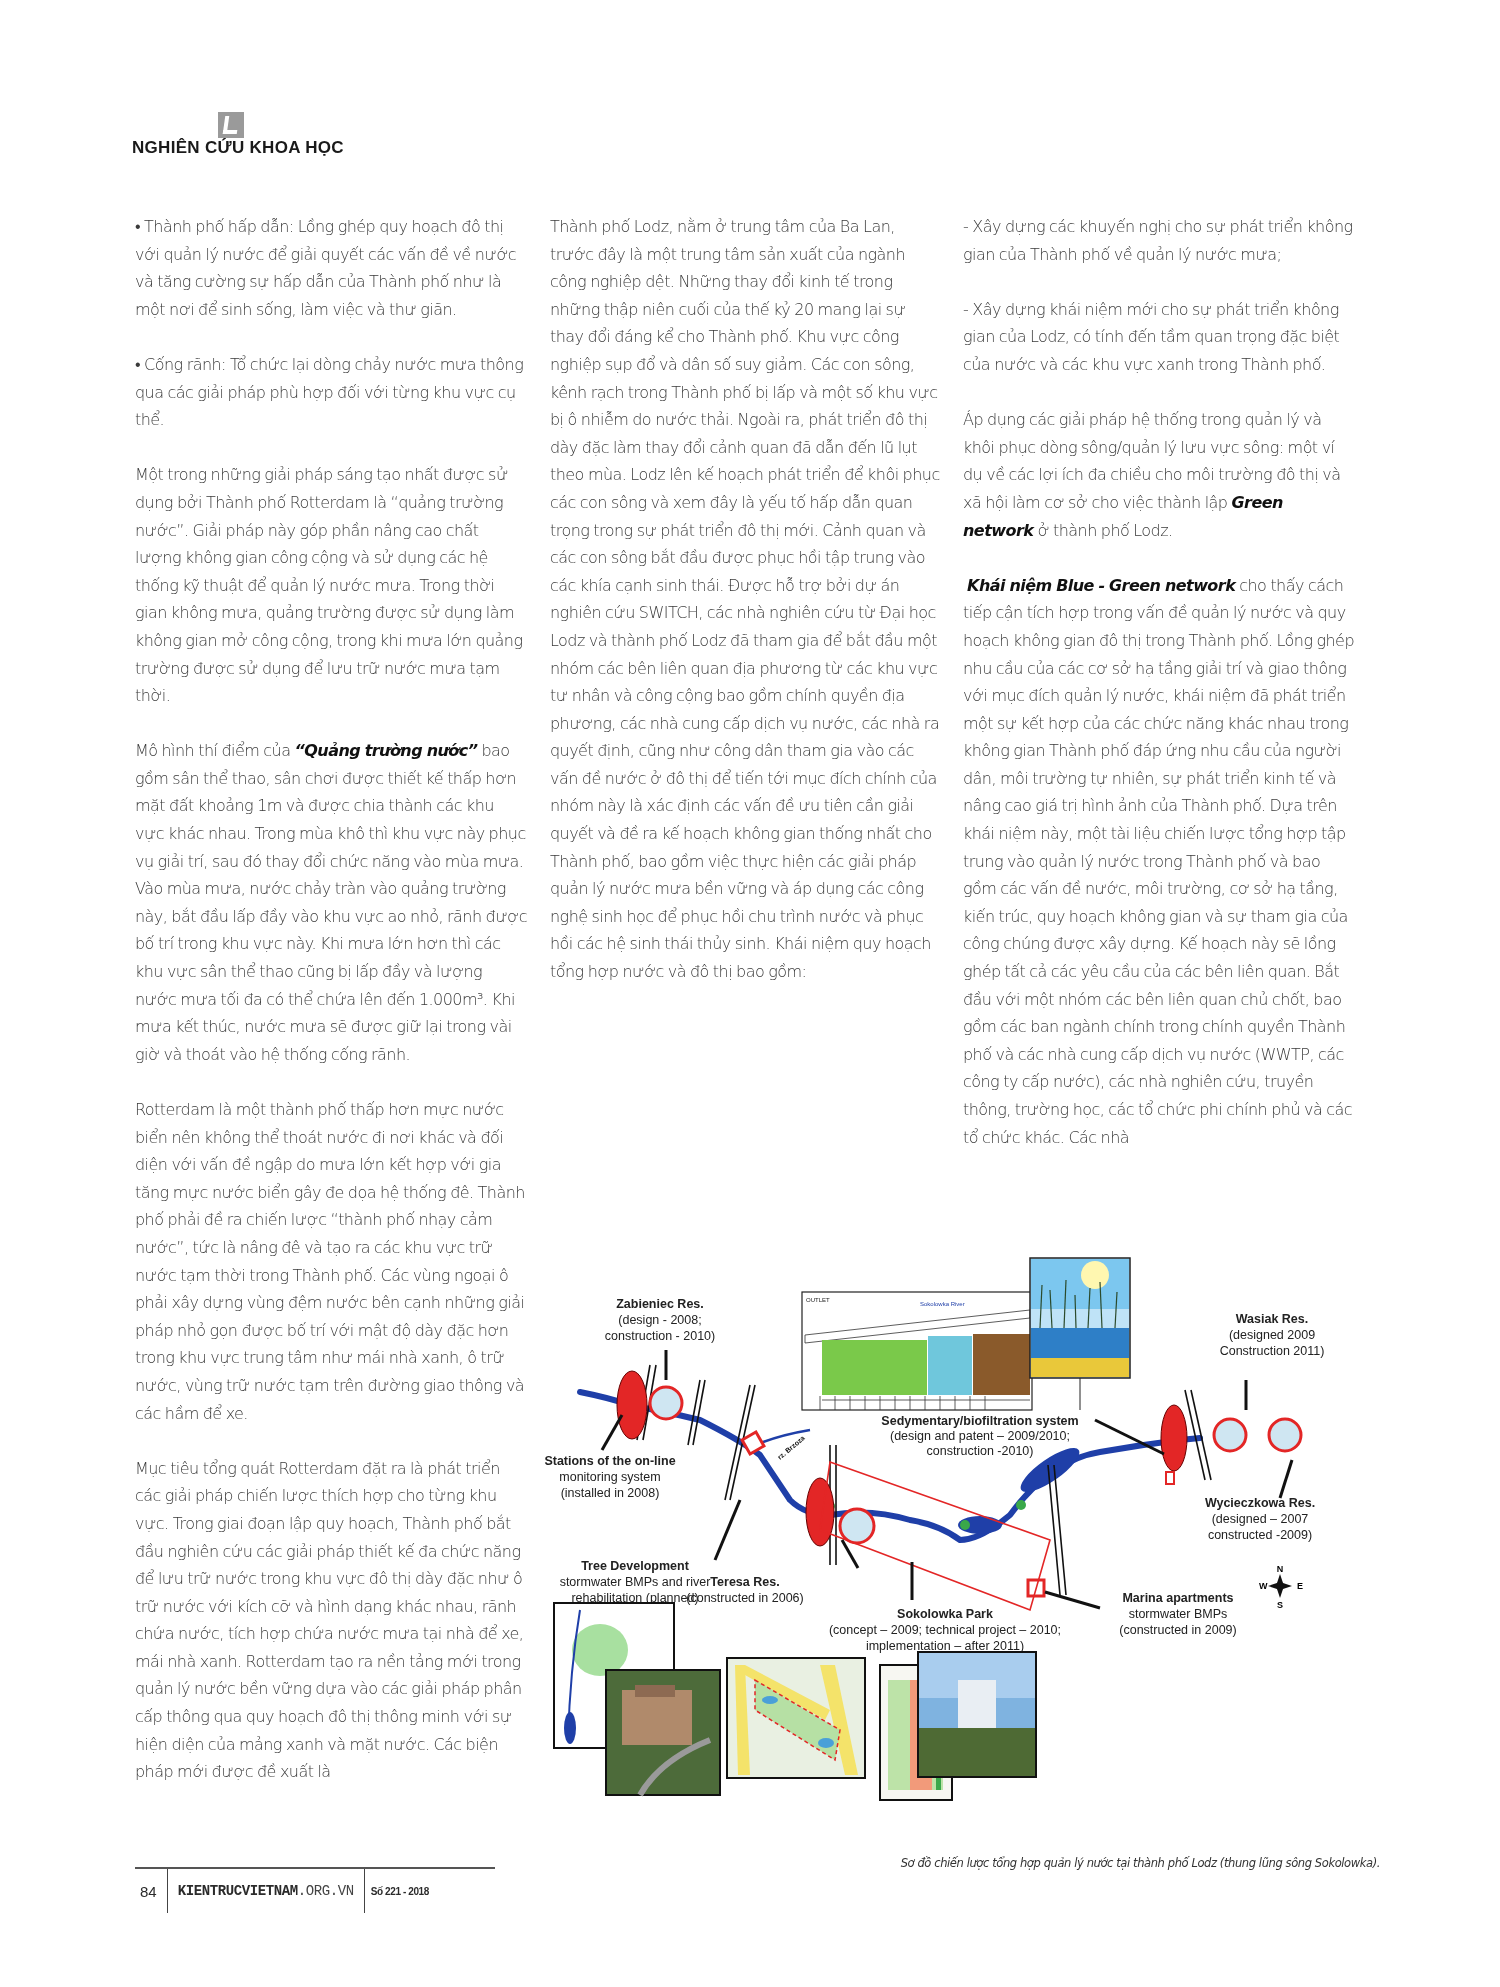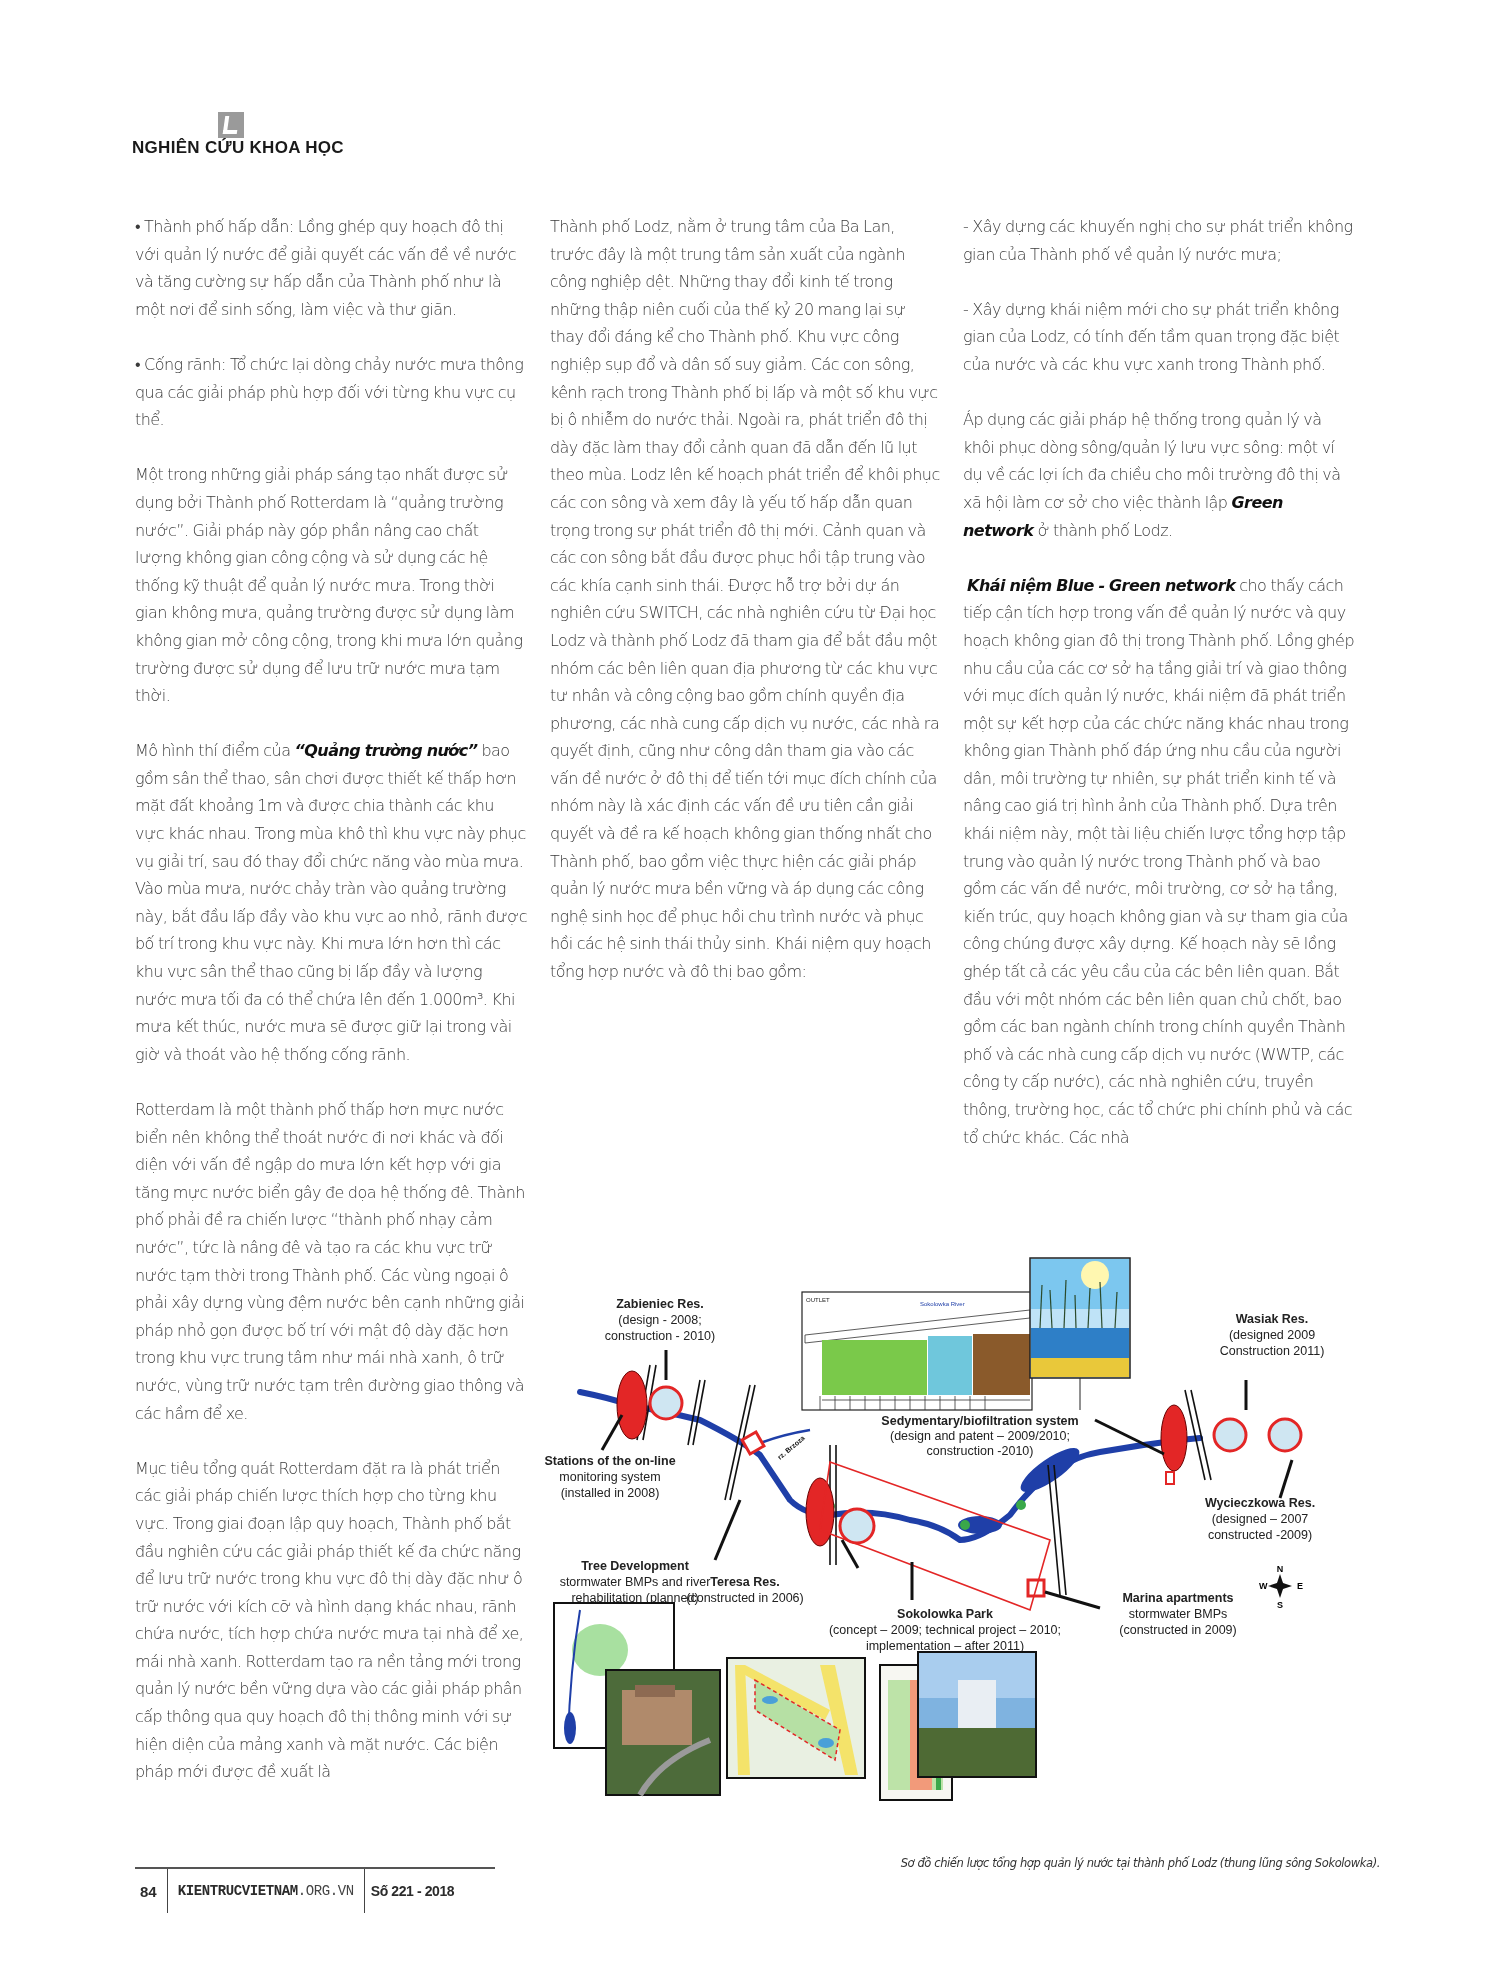--- a/index.html
+++ b/index.html
@@ -20,25 +20,25 @@
   .bi { font-weight:bold; font-style:italic; color:#111; }
 
   .figure { position:absolute; left:540px; top:1240px; width:840px; height:570px; }
   .figure svg { width:840px; height:570px; display:block; }
   .lbl { font-family:"Liberation Sans", sans-serif; font-size:12.5px; fill:#222; text-anchor:middle; }
   .lblb { font-weight:bold; }
   .caption { position:absolute; left:820px; top:1812px; width:560px; text-align:right;
              font-family:"DejaVu Sans", sans-serif; font-style:italic; font-size:11.5px; color:#333; letter-spacing:-0.4px;margin-top:44px; }
 
   .footer { position:absolute; left:135px; top:1867px; width:360px; height:44px; border-top:2px solid #555; display:flex; align-items:center; }
-  .footer .pg { font-family:"Liberation Sans", sans-serif; font-weight:bold; font-size:15px; padding:0 10px 0 5px; border-right:1.5px solid #444; height:44px; display:flex; align-items:center; }
+  .footer .pg { font-family:"Liberation Sans", sans-serif; font-weight:normal; font-size:15px; padding:0 10px 0 5px; border-right:1.5px solid #444; height:44px; display:flex; align-items:center; }
   .footer .site { font-family:Liberation Mono, monospace; font-size:14px; padding:0 10px; border-right:1.5px solid #444; height:44px; display:flex; align-items:center; letter-spacing:-0.4px; }
   .footer .site b { font-weight:bold; }
   .footer .site span.org { font-weight:normal; color:#444; }
-  .footer .issue { font-family:"Liberation Sans", sans-serif; font-weight:bold; font-size:14px; padding-left:6px; letter-spacing:-0.4px; }
+  .footer .issue { font-family:"Liberation Sans", sans-serif; font-weight:bold; font-size:10px; padding-left:6px; letter-spacing:-0.4px; }
 </style>
 </head>
 <body>
 
 <div class="header">
   <span class="logo"></span>
   <span class="title">NGHIÊN CỨU KHOA HỌC</span>
 </div>
 
 <div class="col col1">

